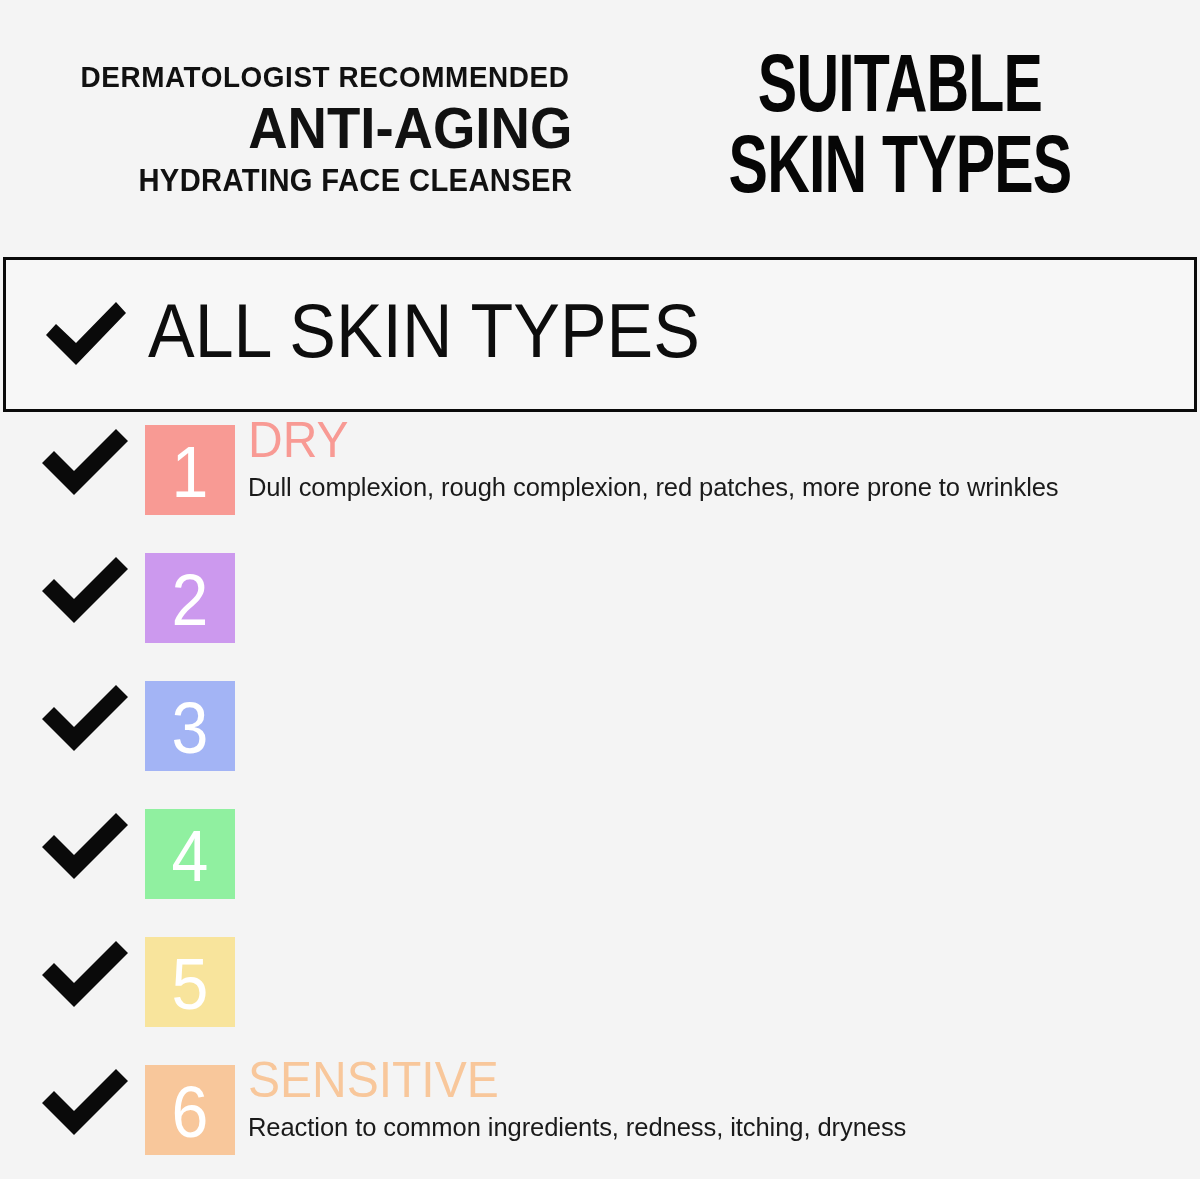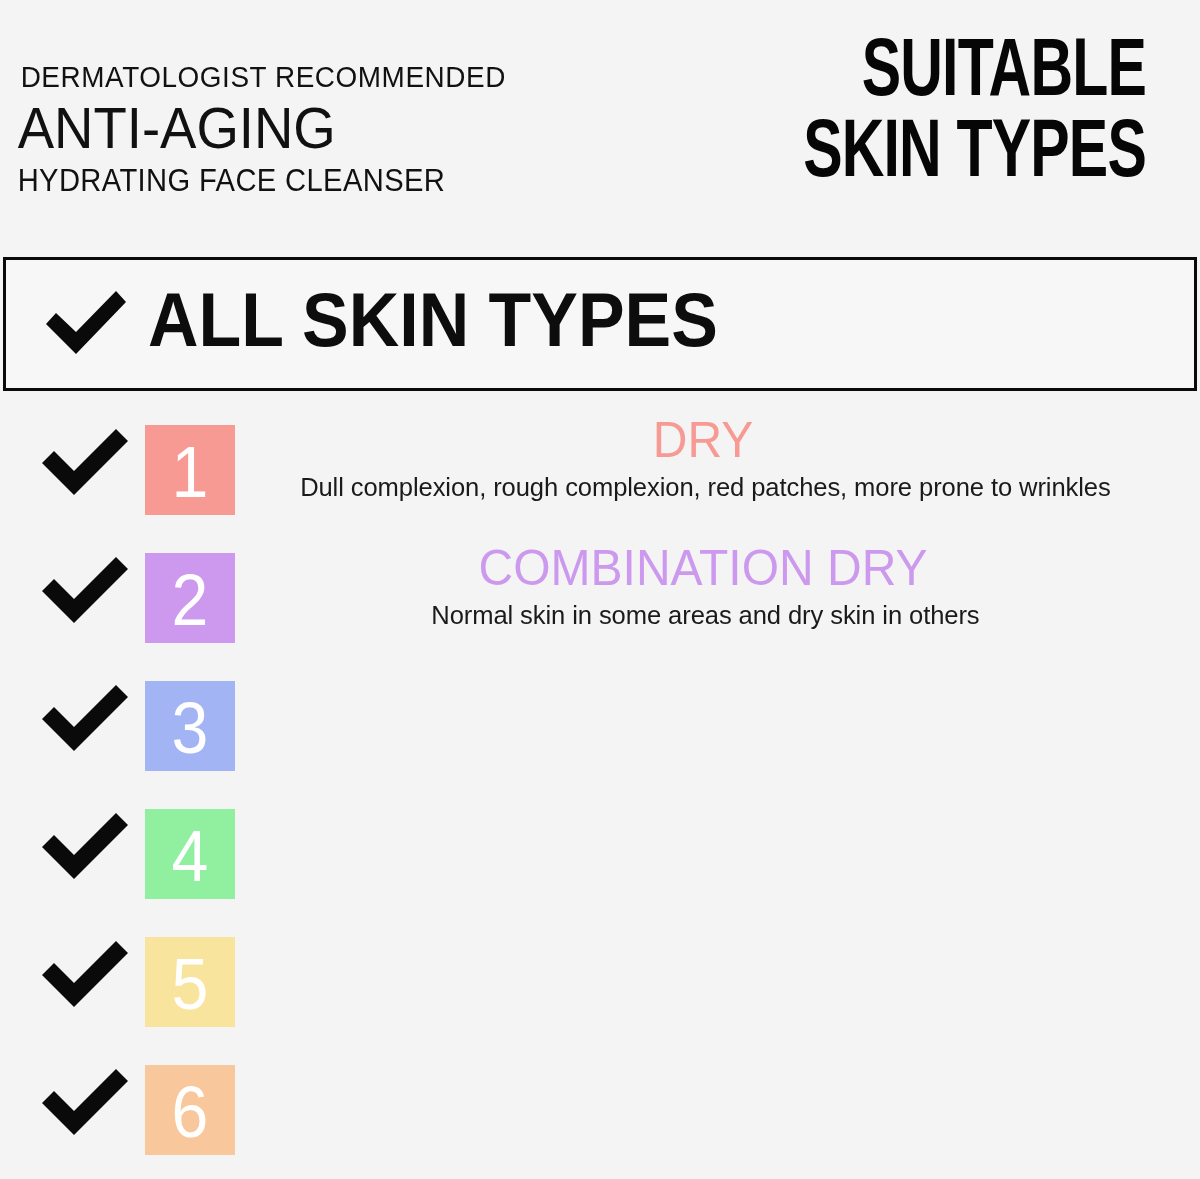--- a/index.html
+++ b/index.html
@@ -25,21 +25,22 @@
     height: 257px;
     background: #f4f4f4;
     box-sizing: border-box;
   }
 
   .brand-block {
     position: absolute;
     left: 0;
     top: 62px;
     width: 590px;
-    text-align: left;
+    text-align: right;
+    font-weight: bold;
   }
   .brand-kicker {
     font-family: "Liberation Sans", sans-serif;
     font-size: 30px;
     letter-spacing: 0.6px;
     line-height: 1.0;
     color: #111111;
     white-space: nowrap;
     transform: scaleX(0.93);
     transform-origin: center center;
@@ -63,23 +64,23 @@
     letter-spacing: 0.4px;
     color: #111111;
     white-space: nowrap;
     transform: scaleX(0.94);
     transform-origin: center center;
   }
 
   .title-block {
     position: absolute;
     left: 600px;
-    top: 32px;
+    top: 48px;
     width: 600px;
-    text-align: right;
+    text-align: center;
   }
   .title-line {
     font-family: "Liberation Sans", sans-serif;
     font-weight: bold;
     font-size: 72px;
     line-height: 0.98;
     color: #060606;
     white-space: nowrap;
     letter-spacing: -1px;
     transform: scaleX(0.82) scaleY(1.12);
@@ -88,27 +89,26 @@
   .title-line + .title-line {
     margin-top: 10px;
   }
 
   
   .all-types-box {
     position: absolute;
     left: 3px;
     top: 257px;
     width: 1194px;
-    height: 134px;
+    height: 155px;
     border: 3px solid #0a0a0a;
     box-sizing: border-box;
     background: #f7f7f7;
     display: flex;
     align-items: center;
-    font-weight: bold;
   }
   .all-types-check {
     margin-left: 36px;
     margin-right: 18px;
     display: block;
     flex: 0 0 auto;
   }
   .all-types-label {
     font-family: "Liberation Sans", sans-serif;
     font-size: 76px;
@@ -155,21 +155,20 @@
     color: #ffffff;
     position: relative;
     top: 2px;
     transform: scaleX(0.92);
   }
   .row-text {
     position: absolute;
     left: 248px;
     top: 24px;
     right: 4px;
-    text-align: center;
   }
   .row-heading {
     font-family: "Liberation Sans", sans-serif;
     font-size: 50px;
     line-height: 1;
     white-space: nowrap;
     letter-spacing: 0px;
     transform: scaleX(0.96);
     transform-origin: left top;
   }
@@ -231,24 +230,20 @@
 
   <div class="row">
     <span class="row-check">
       <svg width="90" height="72" viewBox="0 0 90 72" aria-hidden="true">
         <path d="M2 36 L14 24 L34 44 L76 2 L88 14 L34 68 Z" fill="#0a0a0a"></path>
       </svg>
     </span>
     <span class="row-swatch" style="background:#cc99ee;">
       <span class="row-number">2</span>
     </span>
-    <span class="row-text">
-      <div class="row-heading" style="color:#cc99ee;">COMBINATION DRY</div>
-      <div class="row-desc">Normal skin in some areas and dry skin in others</div>
-    </span>
   </div>
 
   <div class="row">
     <span class="row-check">
       <svg width="90" height="72" viewBox="0 0 90 72" aria-hidden="true">
         <path d="M2 36 L14 24 L34 44 L76 2 L88 14 L34 68 Z" fill="#0a0a0a"></path>
       </svg>
     </span>
     <span class="row-swatch" style="background:#a3b4f5;">
       <span class="row-number">3</span>
@@ -279,15 +274,19 @@
 
   <div class="row">
     <span class="row-check">
       <svg width="90" height="72" viewBox="0 0 90 72" aria-hidden="true">
         <path d="M2 36 L14 24 L34 44 L76 2 L88 14 L34 68 Z" fill="#0a0a0a"></path>
       </svg>
     </span>
     <span class="row-swatch" style="background:#f8c79b;">
       <span class="row-number">6</span>
     </span>
+    <span class="row-text">
+      <div class="row-heading" style="color:#f8c79b;">SENSITIVE</div>
+      <div class="row-desc">Reaction to common ingredients, redness, itching, dryness</div>
+    </span>
   </div>
 
 </div>
 
 </body></html>

